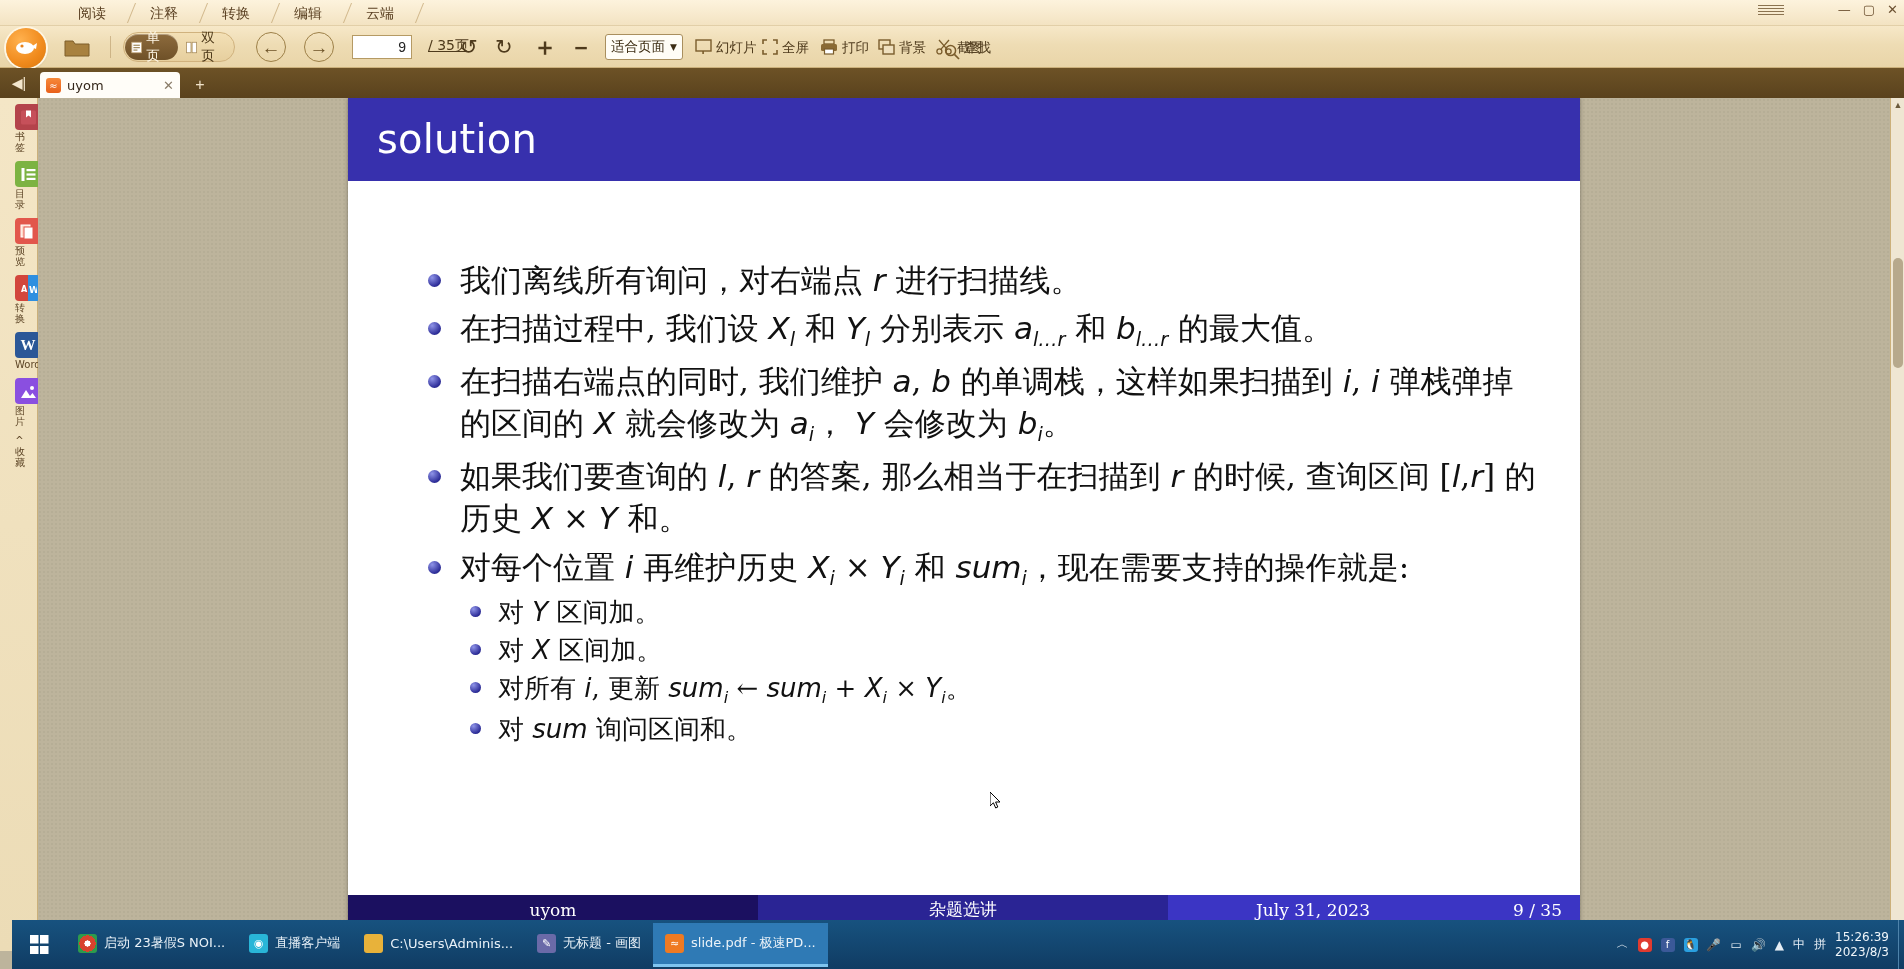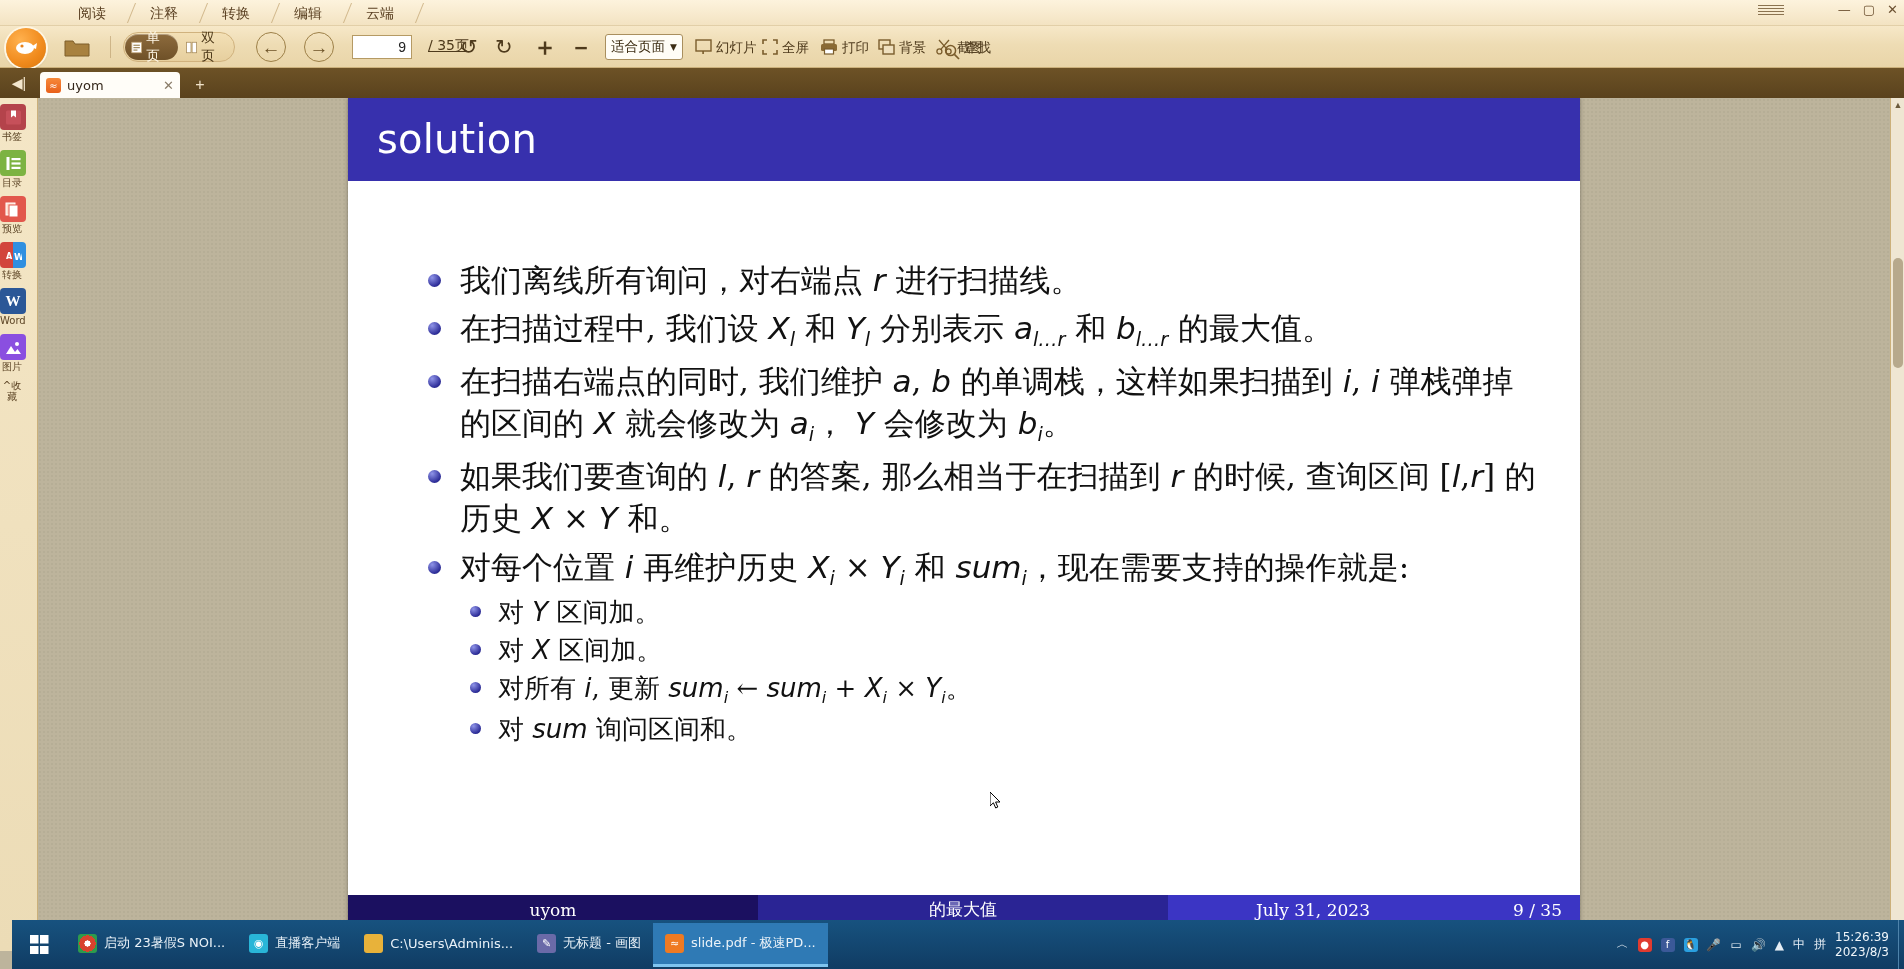--- a/index.html
+++ b/index.html
@@ -123,21 +123,21 @@
   }
 
   
   .sidebar{
     position:absolute; left:0; top:98px; width:38px; height:853px;
     background: linear-gradient(#f4e6c6,#ecdcb6);
     border-right:1px solid #cbb party;
     border-right:1px solid #cbb07a;
     padding-top:6px;
   }
-  .sbitem{ width:24px; margin-bottom:8px; text-align:center; cursor:default; }
+  .sbitem{ width:24px; margin-bottom:8px; text-align:center; cursor:default;padding-left:15px; }
   .sbicon{
     width:26px;height:26px;margin:0 auto 1px; border-radius:4px;
     display:flex;align-items:center;justify-content:center;
     color:#fff; font-size:15px; font-weight:bold;
   }
   .sblabel{ font-size:10px; color:#5d4526; font-family:"DejaVu Sans",sans-serif;
             line-height:11px; }
 
   
   .viewport{
@@ -451,21 +451,21 @@
               <li>对 <i class="v">X</i> 区间加。</li>
               <li>对所有 <i class="v">i</i>, 更新 <i class="v">sum<sub>i</sub></i> ← <i class="v">sum<sub>i</sub></i> + <i class="v">X<sub>i</sub></i> × <i class="v">Y<sub>i</sub></i>。</li>
               <li>对 <i class="v">sum</i> 询问区间和。</li>
             </ul>
           </li>
         </ul>
       </div>
 
       <div class="slide-footer">
         <div class="ft ft1">uyom</div>
-        <div class="ft ft2">的最大值</div>
+        <div class="ft ft2">杂题选讲</div>
         <div class="ft ft3">July 31, 2023</div>
         <div class="ft ft4">9 / 35</div>
       </div>
     </div>
 
     <svg class="cursor" viewBox="0 0 12 18">
       <path d="M0 0 L0 14 L3.4 10.8 L5.7 16 L7.8 15 L5.6 10 L10 10 Z" fill="#fff" stroke="#000" stroke-width="1"></path>
     </svg>
   </div>
 

